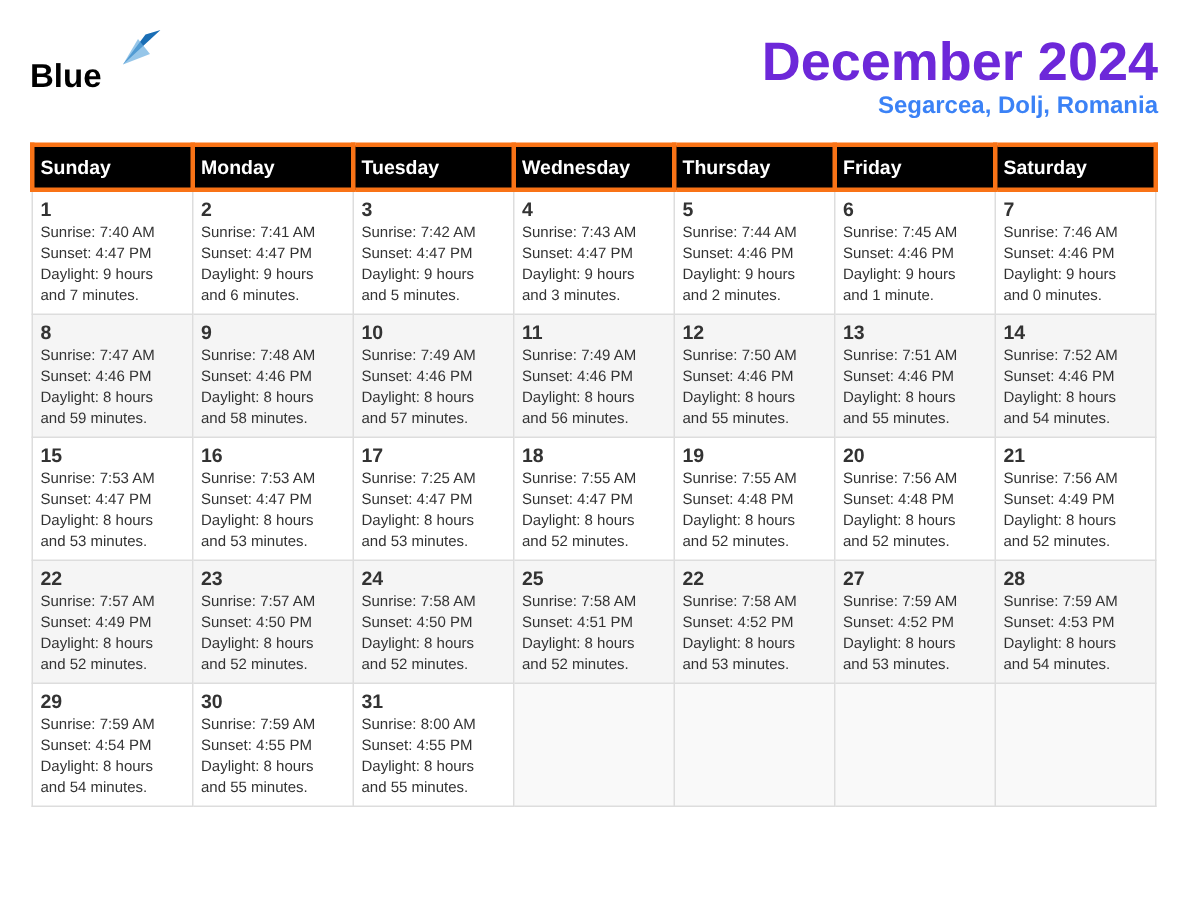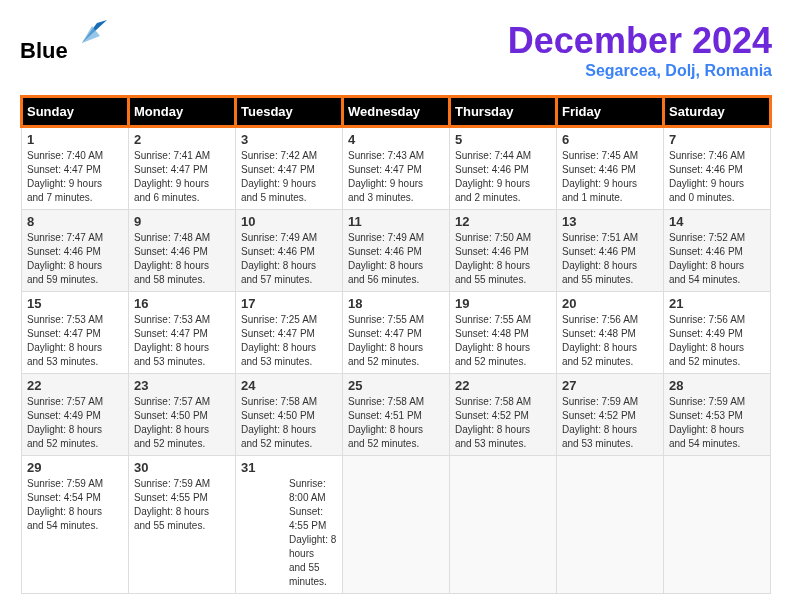--- a/index.html
+++ b/index.html
@@ -330,21 +330,21 @@
         </td>
         <td>
           <span class="day-num">30</span>
           <div class="day-info" style="white-space: pre-line;">Sunrise: 7:59 AM
 Sunset: 4:55 PM
 Daylight: 8 hours
 and 55 minutes.</div>
         </td>
         <td>
           <span class="day-num">31</span>
-          <div class="day-info" style="white-space: pre-line; margin-left: 48px;">Sunrise: 8:00 AM
+          <div class="day-info" style="white-space: pre-line;">Sunrise: 8:00 AM
 Sunset: 4:55 PM
 Daylight: 8 hours
 and 55 minutes.</div>
         </td>
         <td class="empty-cell"></td>
         <td class="empty-cell"></td>
         <td class="empty-cell"></td>
         <td class="empty-cell"></td>
       </tr>
     </tbody>

